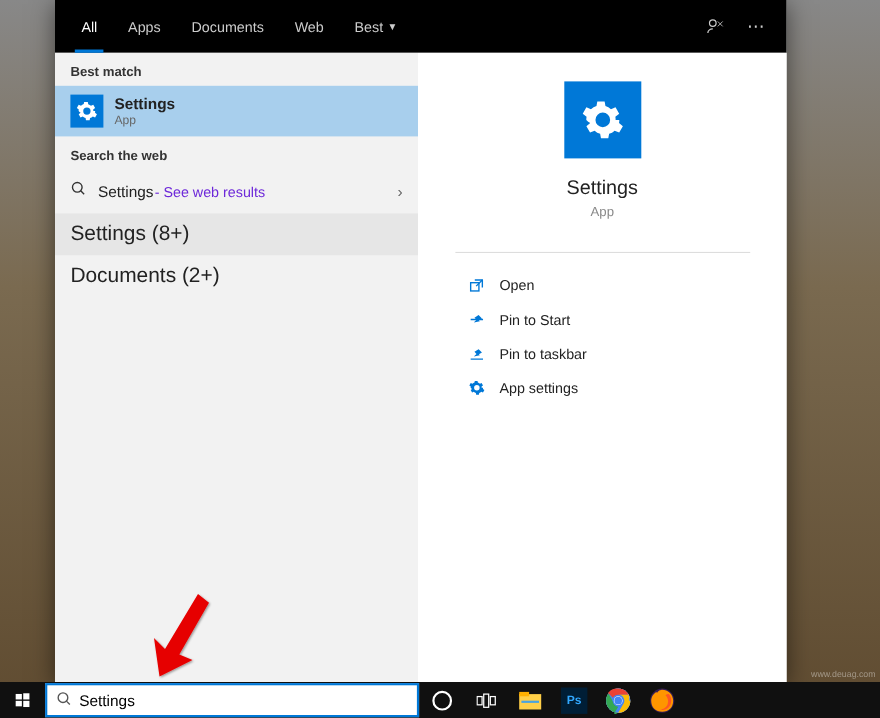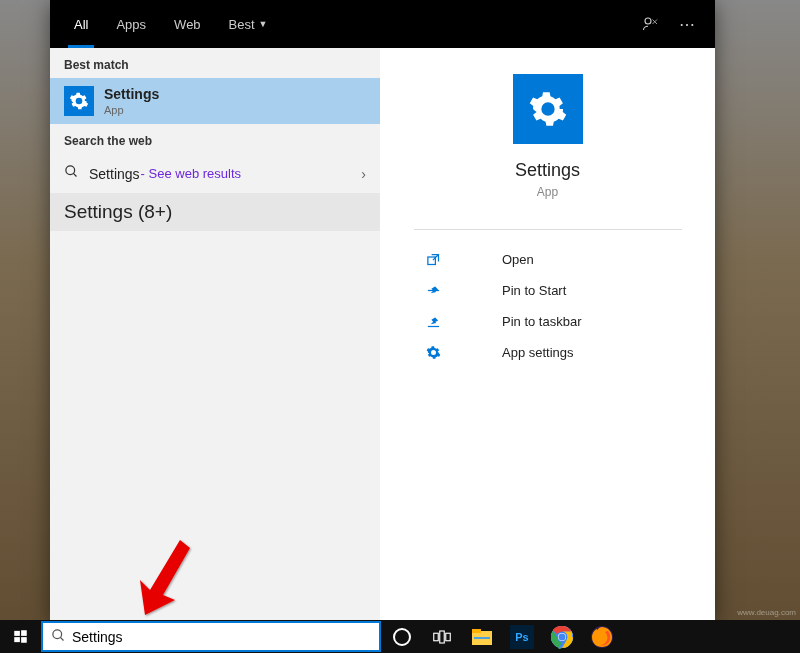--- a/index.html
+++ b/index.html
@@ -36,21 +36,21 @@
     .web-row .mag { margin-right: 10px; color: #333; }
     .web-row .label { font-size: 14px; color: #222; }
     .web-row .suffix { font-size: 13px; color: #6d28d9; margin-left: 1px; }
     .web-row .chev { margin-left: auto; color: #666; font-size: 14px; }
     
     .detail-icon { width: 70px; height: 70px; background: #0078d7; display: flex; align-items: center; justify-content: center; margin-bottom: 16px; }
     .detail-title { font-size: 18px; color: #222; margin-bottom: 4px; }
     .detail-sub { font-size: 12px; color: #888; margin-bottom: 30px; }
     .detail-divider { width: 80%; height: 1px; background: #ddd; margin-bottom: 14px; }
     .actions { width: 100%; padding: 0 40px; }
-    .action-row { display: flex; align-items: center; padding: 8px 0; font-size: 13px; color: #222; cursor: pointer; gap: 48px; }
+    .action-row { display: flex; align-items: center; padding: 8px 0; font-size: 13px; color: #222; cursor: pointer; }
     .action-icon { width: 26px; color: #0078d7; display: flex; justify-content: center; margin-right: 8px; font-size: 14px; }
     
     .taskbar { position: absolute; left: 0; right: 0; bottom: 0; height: 33px; background: #101010; display: flex; align-items: center; }
     .tb-item { height: 33px; display: flex; align-items: center; justify-content: center; cursor: pointer; }
     .start-btn { width: 40px; color: #fff; font-size: 16px; }
     .search-box { height: 31px; background: #fff; border: 2px solid #0078d7; display: flex; align-items: center; padding: 0 8px; margin: 0 1px; width: 340px; }
     .search-box .mag { color: #555; margin-right: 6px; font-size: 13px; }
     .search-box input { border: none; outline: none; font-size: 14px; flex: 1; background: transparent; }
     .cortana { width: 40px; color: #fff; }
     .cortana-circle { width: 18px; height: 18px; border: 2px solid #fff; border-radius: 50%; }
@@ -66,20 +66,21 @@
     .watermark { position: absolute; right: 4px; bottom: 36px; font-size: 8px; color: rgba(255,255,255,.4); }
   </style>
 </head>
 <body>
 
 <div class="search-panel">
   <div class="panel-header">
     <div class="tabs">
       <div class="tab active">All</div>
       <div class="tab">Apps</div>
+      <div class="tab">Documents</div>
       <div class="tab">Web</div>
       <div class="tab">
         <span>Best</span>
         <span class="chevron-down">▼</span>
       </div>
     </div>
     <div class="header-spacer"></div>
     <div class="header-icon">
       <svg width="18" height="18" viewBox="0 0 24 24" fill="none" stroke="#ccc" stroke-width="1.5">
           <circle cx="8" cy="8" r="4"></circle>
@@ -110,20 +111,21 @@
           <svg class="mag-svg" viewBox="0 0 24 24" fill="none" stroke="#333" stroke-width="2">
               <circle cx="10" cy="10" r="7"></circle>
               <line x1="20" y1="20" x2="15" y2="15"></line>
             </svg>
         </span>
         <span class="label">Settings</span>
         <span class="suffix">- See web results</span>
         <span class="chev">›</span>
       </div>
       <div class="result-row sub">Settings (8+)</div>
+      <div class="result-row sub plain">Documents (2+)</div>
     </div>
 
     <div class="right-col">
       <div class="detail-icon">
         <svg class="gear-svg gear-big" viewBox="0 0 24 24">
             <path d="M12 8a4 4 0 100 8 4 4 0 000-8zm9 4c0 .6-.05 1.2-.15 1.75l2.1 1.65-2 3.46-2.5-1a8 8 0 01-3 1.75L15 22h-4l-.45-2.4a8 8 0 01-3-1.74l-2.5 1-2-3.46 2.1-1.65A9 9 0 013 12c0-.6.05-1.2.15-1.75L1.05 8.6l2-3.46 2.5 1a8 8 0 013-1.75L9 2h4l.45 2.4a8 8 0 013 1.74l2.5-1 2 3.46-2.1 1.65c.1.55.15 1.15.15 1.75z"></path>
           </svg>
       </div>
       <div class="detail-title">Settings</div>
       <div class="detail-sub">App</div>

